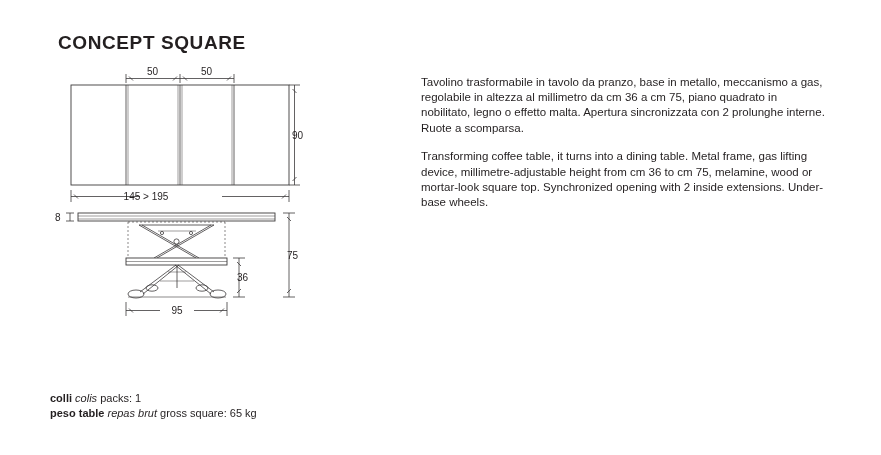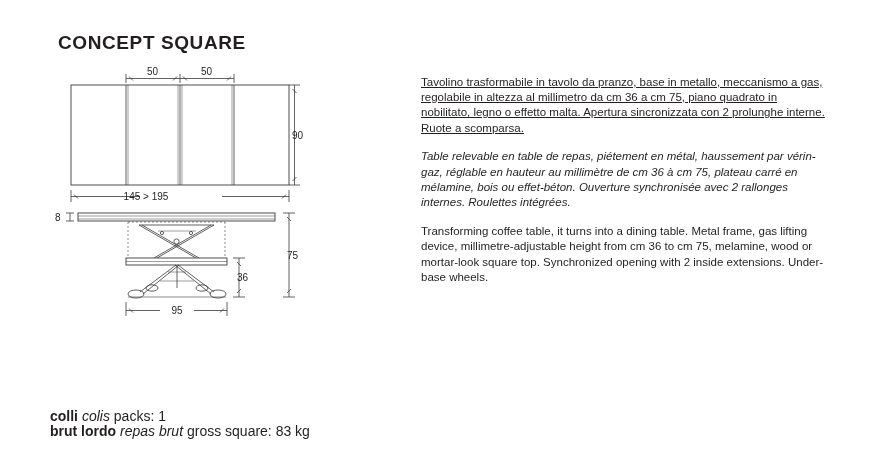--- a/index.html
+++ b/index.html
@@ -36,39 +36,39 @@
     left: 421px;
     top: 63px;
     width: 406px;
   }
   .para {
     font-size: 11.5px;
     line-height: 15.4px;
     color: #231f20;
     margin-bottom: 13px;
   }
-  .para.it { font-style: normal; text-decoration: underline; }
+  .para.it { font-style: normal; }
   .para.fr { font-style: italic; }
   .para.en { font-style: normal; margin-top: 12px; }
 
   
   .drawing {
     position: absolute;
     left: 0;
     top: 0;
     width: 420px;
     height: 455px;
   }
 
   
   .footer {
     position: absolute;
     left: 50px;
-    top: 409px;
-    font-size: 14px;
+    top: 391px;
+    font-size: 11px;
     line-height: 14.5px;
     color: #231f20;
   }
   .footer .row { white-space: nowrap; }
   .footer b { font-weight: bold; }
   .footer i { font-style: italic; }
 </style>
 </head>
 <body>
 
@@ -205,32 +205,31 @@
       <text x="146" y="200" text-anchor="middle">145 &gt; 195</text>
       <text x="55" y="221">8</text>
       <text x="287" y="259">75</text>
       <text x="237" y="281">36</text>
       <text x="177" y="314" text-anchor="middle">95</text>
     </g>
   </svg>
 
   <div class="text-col">
     <p class="para it">Tavolino trasformabile in tavolo da pranzo, base in metallo, meccanismo a gas, regolabile in altezza al millimetro da cm 36 a cm 75, piano quadrato in nobilitato, legno o effetto malta. Apertura sincronizzata con 2 prolunghe interne. Ruote a scomparsa.</p>
-    <p class="para fr">Table relevable en table de repas, piétement en métal, haussement par vérin-gaz, réglable en hauteur au millimètre de cm 36 à cm 75, plateau carré en mélamine, bois ou effet-béton. Ouverture synchronisée avec 2 rallonges internes. Roulettes intégrées.</p>
     <p class="para en">Transforming coffee table, it turns into a dining table. Metal frame, gas lifting device, millimetre-adjustable height from cm 36 to cm 75, melamine, wood or mortar-look square top. Synchronized opening with 2 inside extensions. Under-base wheels.</p>
   </div>
 
   <div class="footer">
     <div class="row">
       <b>colli</b>
       <i>colis</i>
       <span>packs:</span>
       <span>1</span>
     </div>
     <div class="row">
-      <b>brut lordo</b>
+      <b>peso table</b>
       <i>repas brut</i>
       <span>gross square:</span>
-      <span>83 kg</span>
+      <span>65 kg</span>
     </div>
   </div>
 
 </div>
 
 </body></html>

